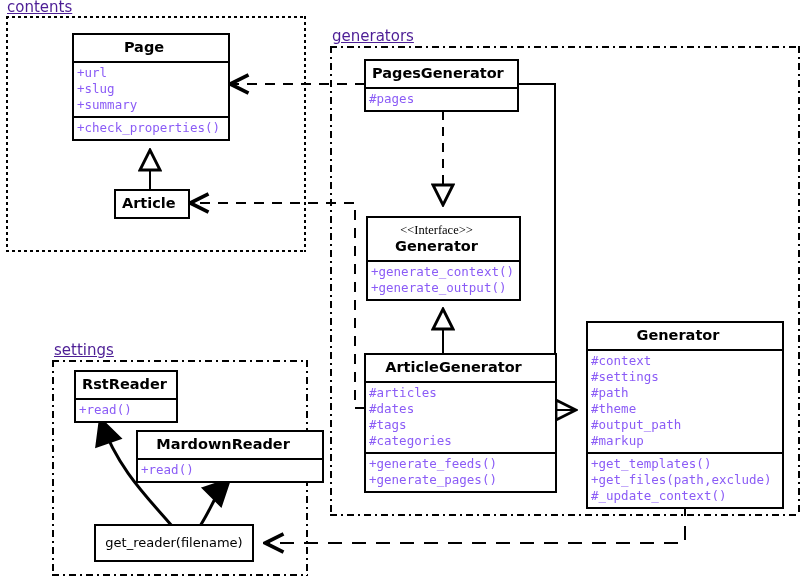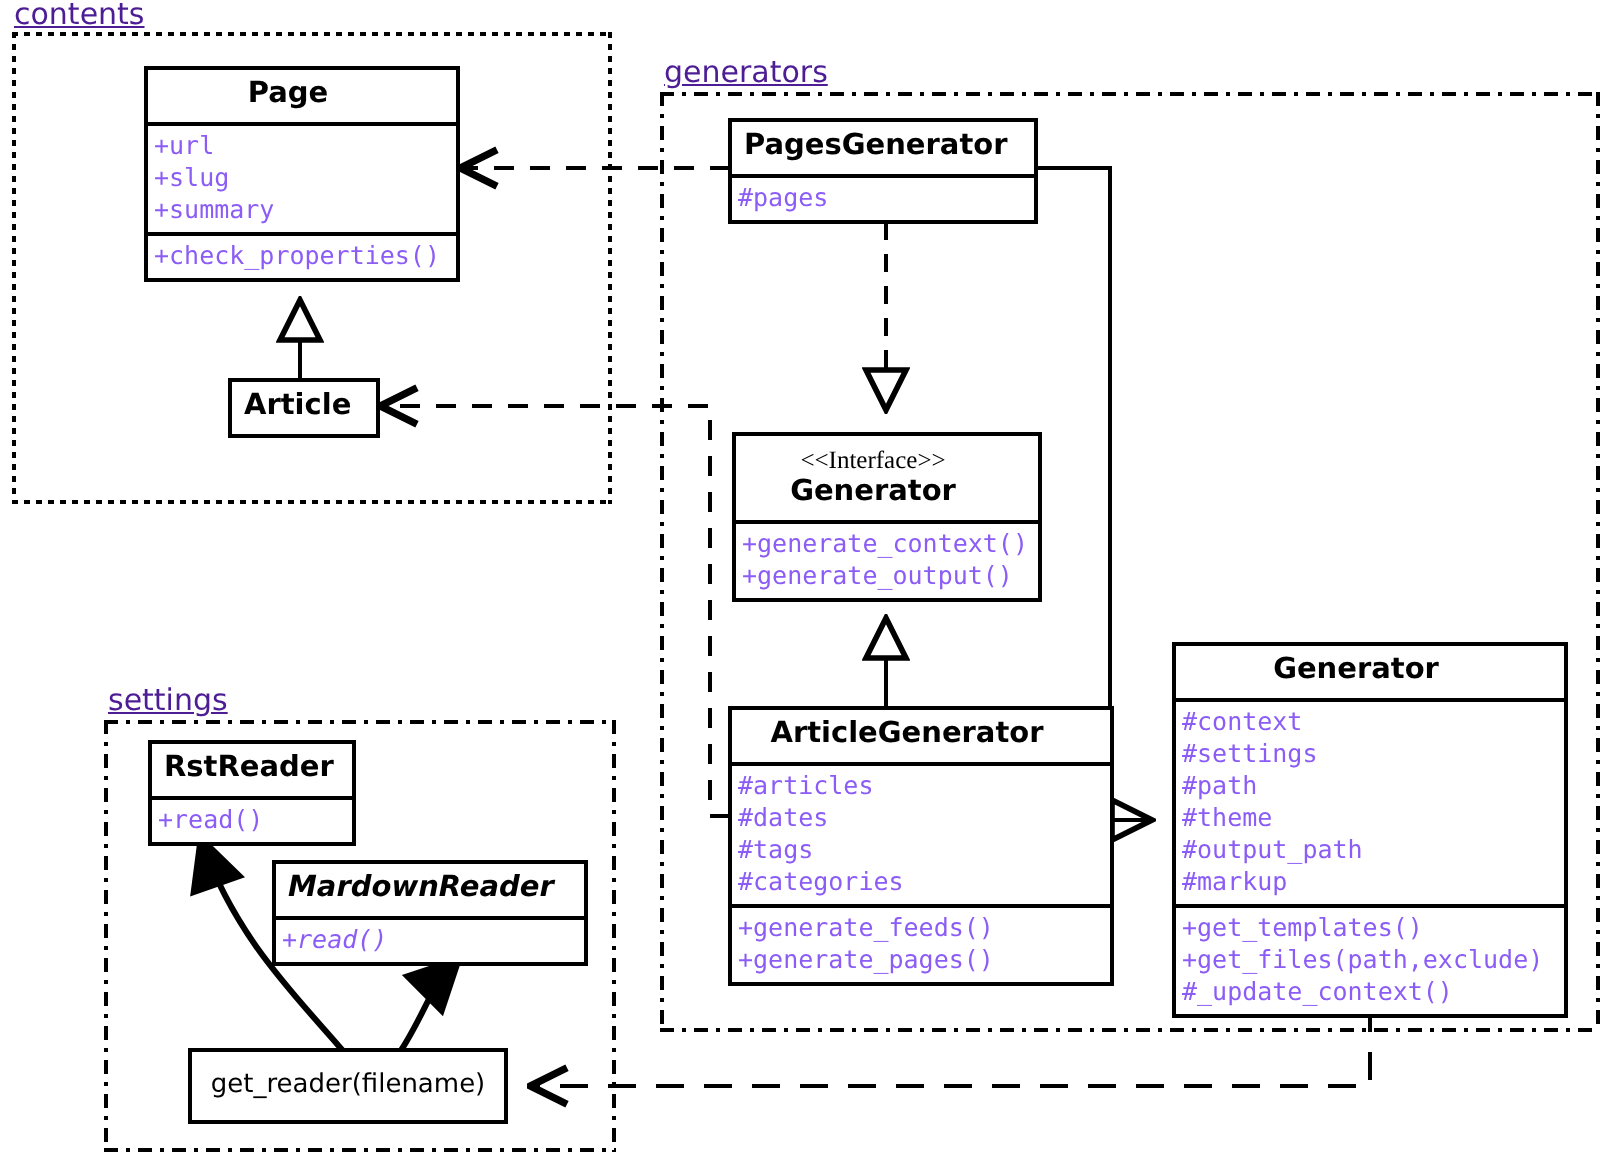--- a/index.html
+++ b/index.html
@@ -240,21 +240,21 @@
     </div>
   </div>
 
   <div class="umlbox" style="left:74px; top:370px; width:104px;">
     <div class="uml-name">RstReader</div>
     <div class="uml-sep uml-compartment">
       <div class="uml-item">+read()</div>
     </div>
   </div>
 
-  <div class="umlbox" style="left:136px; top:430px; width:158px;font-style:italic;">
+  <div class="umlbox" style="left:136px; top:430px; width:188px;">
     <div class="uml-name">MardownReader</div>
     <div class="uml-sep uml-compartment">
       <div class="uml-item">+read()</div>
     </div>
   </div>
 
   <div class="umlbox" style="left:94px; top:524px; width:160px;">
     <div class="uml-name plain-name">get_reader(filename)</div>
   </div>
 

